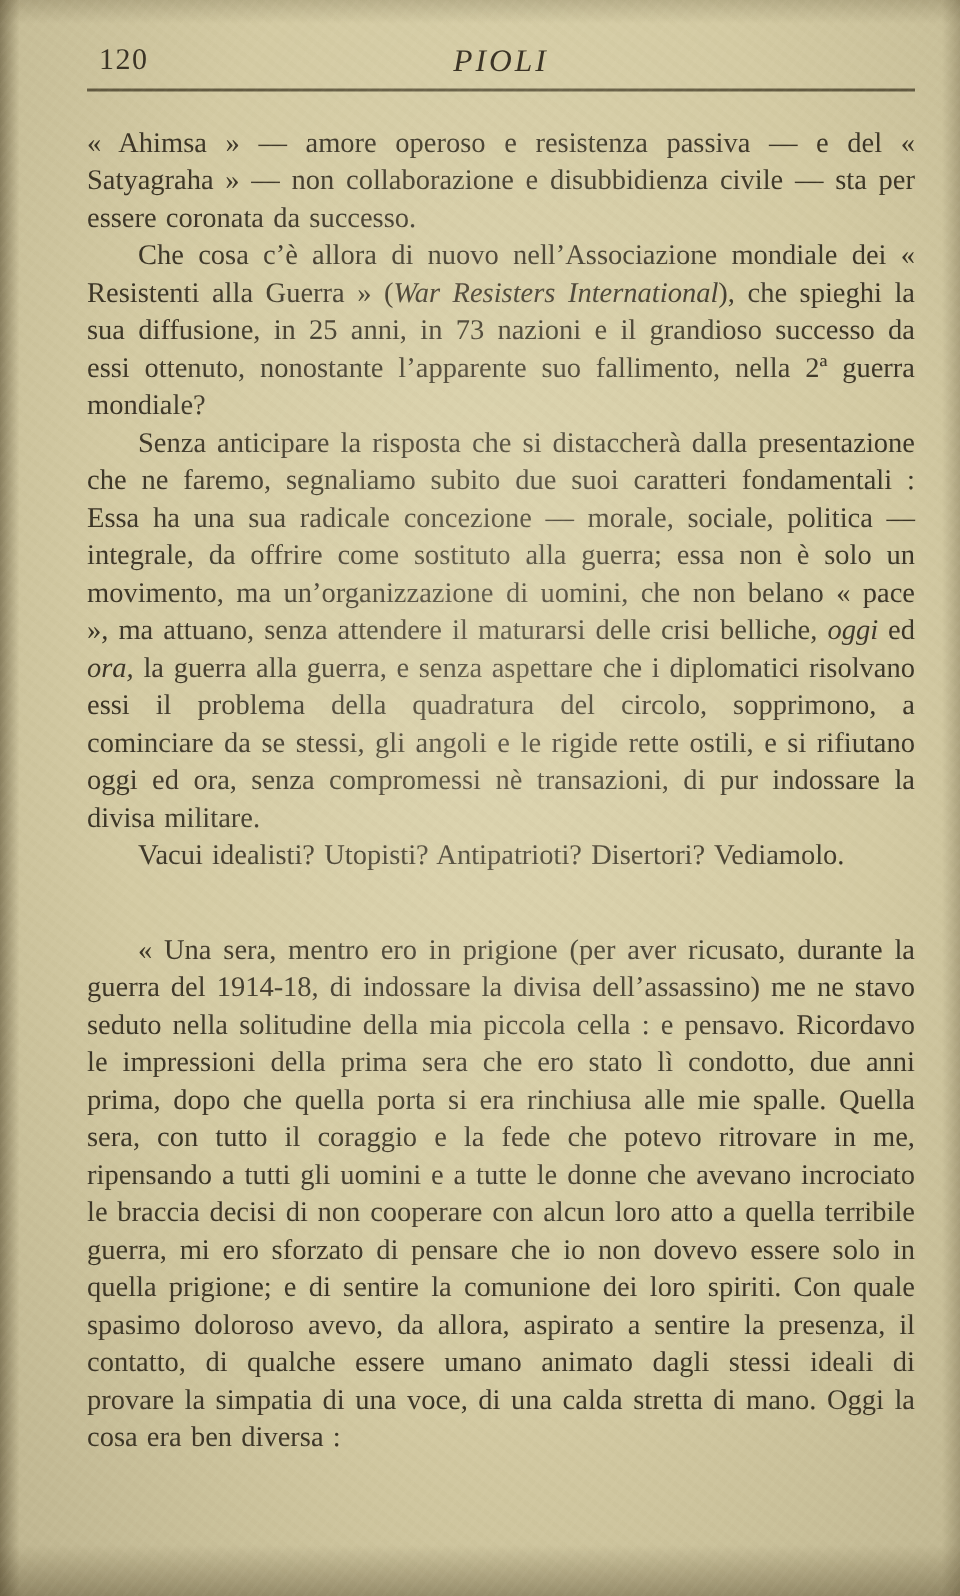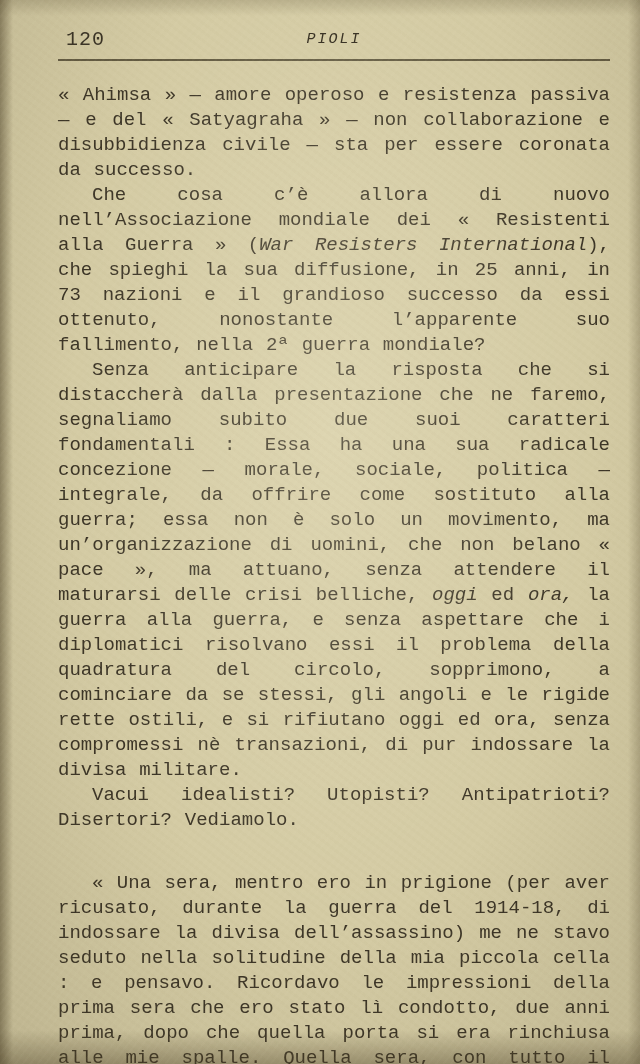--- a/index.html
+++ b/index.html
@@ -9,21 +9,21 @@
   }
   .page {
     position: relative;
     width: 640px;
     height: 1064px;
     margin: 0 auto;
     background: var(--paper, #d4cba4);
     overflow: hidden;
     box-sizing: border-box;
     padding: 26px 30px 0 58px;
-    font-family: Liberation Mono, monospace;
+    font-family: Liberation Serif, serif;
     color: var(--ink, #3b3426);
   }
   
   .vignette {
     position: absolute;
     inset: 0;
     pointer-events: none;
     background:
       linear-gradient(90deg, rgba(73,62,36,.50) 0px, rgba(73,62,36,0) 13px),
       linear-gradient(270deg, rgba(73,62,36,.26) 0px, rgba(73,62,36,0) 12px),
@@ -52,21 +52,21 @@
     top: 0;
     letter-spacing: 1px;
   }
   .running-head {
     position: absolute;
     left: 0;
     right: 0;
     top: 0;
     text-align: center;
     font-style: italic;
-    font-size: 15px;
+    font-size: 21px;
     letter-spacing: 2px;
   }
   .header-rule {
     border: 0;
     border-top: 2px solid rgba(56,47,28,.72);
     margin: 5px 0 0 0;
   }
   .page-body {
     margin-top: 22px;
     font-size: 19px;

